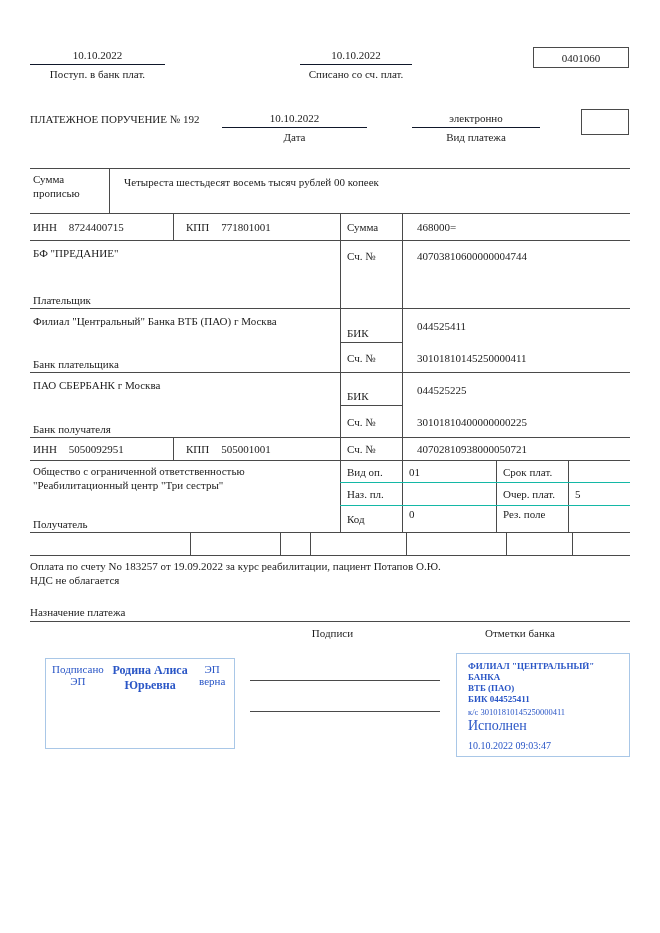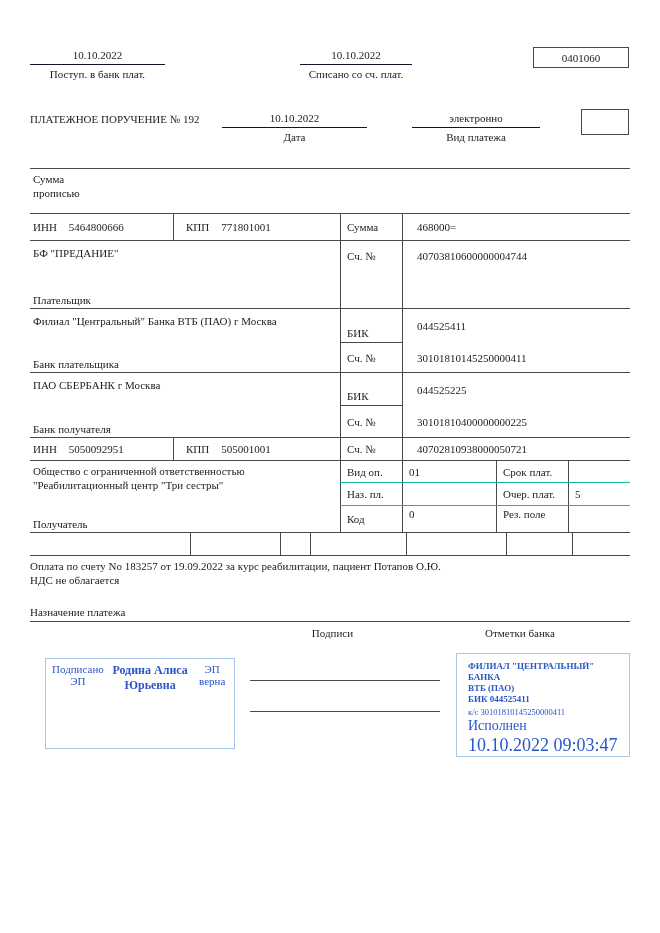--- a/index.html
+++ b/index.html
@@ -46,21 +46,21 @@
   }
   .sig-stamp {
     left:45px; top:658px; width:190px; height:91px; text-align:center;
     display:flex; flex-direction:row; justify-content:space-evenly; padding:4px 6px;
   }
   .sig-stamp .bold-name { font-weight:bold; font-size:12px; }
   .bank-stamp { left:456px; top:653px; width:174px; height:104px; padding:7px 10px 0 11px; }
   .bank-stamp .b9 { font-weight:bold; font-size:9px; line-height:11px; }
   .bank-stamp .k8 { font-size:8.5px; line-height:12px; margin-top:1px; }
   .bank-stamp .status { font-size:14px; line-height:16px; }
-  .bank-stamp .dt { font-size:18px; line-height:15px; margin-top:4px; }
+  .bank-stamp .dt { font-size:10px; line-height:15px; margin-top:4px; }
   .label-gap { display:inline-block; margin-left:12px; }
 </style>
 </head>
 <body>
 
 <div class="page">
 
   <div class="hdr-block" style="left:30px; top:49px; width:135px;">
     <div class="hdr-value">10.10.2022</div>
     <div class="hdr-label">Поступ. в банк плат.</div>
@@ -81,26 +81,27 @@
   <div class="hdr-block" style="left:412px; top:112px; width:128px;">
     <div class="hdr-value">электронно</div>
     <div class="hdr-label">Вид платежа</div>
   </div>
   <div class="small-box"></div>
 
   <div class="tbl">
 
     <div class="row" style="height:45px;">
       <div class="cell" style="width:79px; padding:3px 2px 0 3px; line-height:14px;">Сумма прописью</div>
+      <div class="cell bl" style="flex:1; padding:6px 6px 0 14px; line-height:14px;">Четыреста шестьдесят восемь тысяч рублей 00 копеек</div>
     </div>
 
     <div class="row" style="height:27px;">
       <div class="cell vcenter" style="width:143px; padding-left:3px;">
         <span>ИНН</span>
-        <span class="label-gap">5464800666</span>
+        <span class="label-gap">8724400715</span>
       </div>
       <div class="cell bl vcenter" style="width:167px; padding-left:12px;">
         <span>КПП</span>
         <span class="label-gap">771801001</span>
       </div>
       <div class="cell bl vcenter padS" style="width:62px;">Сумма</div>
       <div class="cell bl vcenter padL" style="flex:1;">468000=</div>
     </div>
 
     <div class="row" style="height:68px;">

